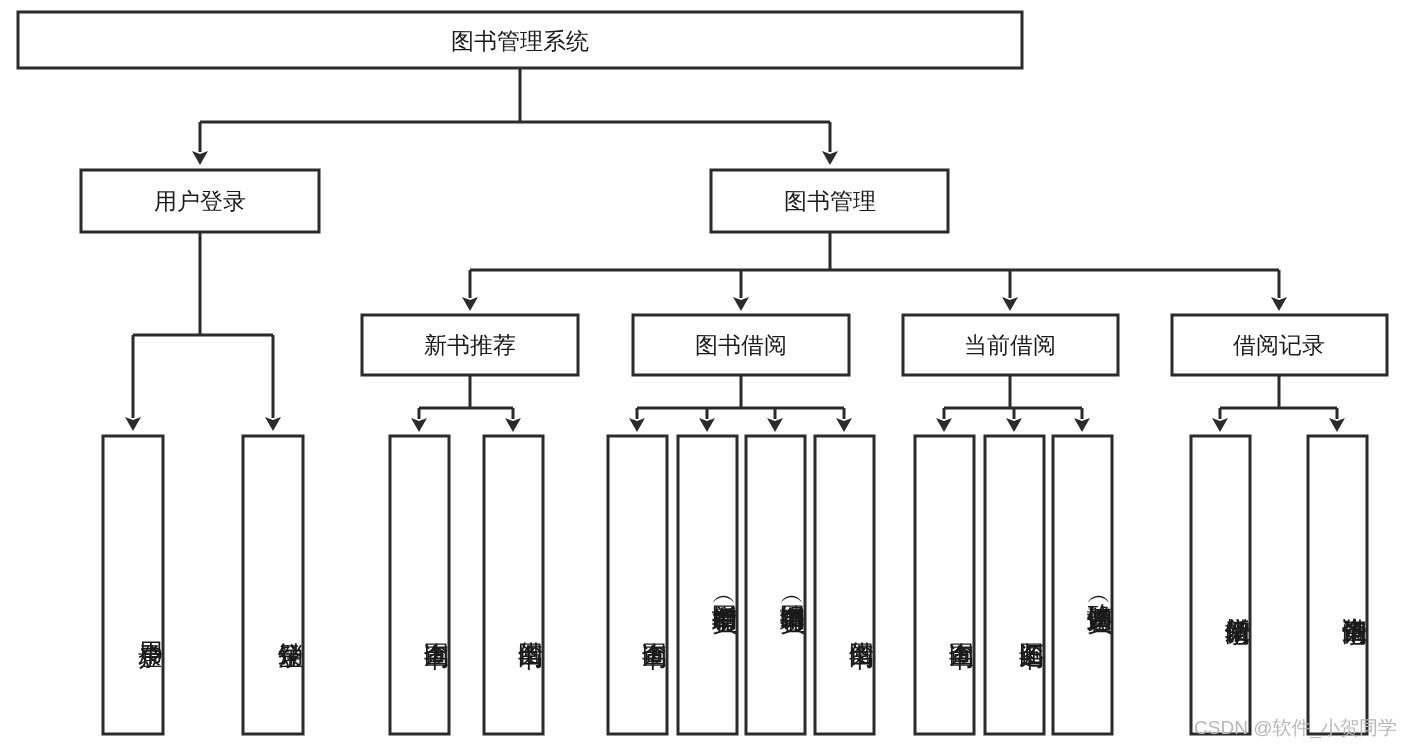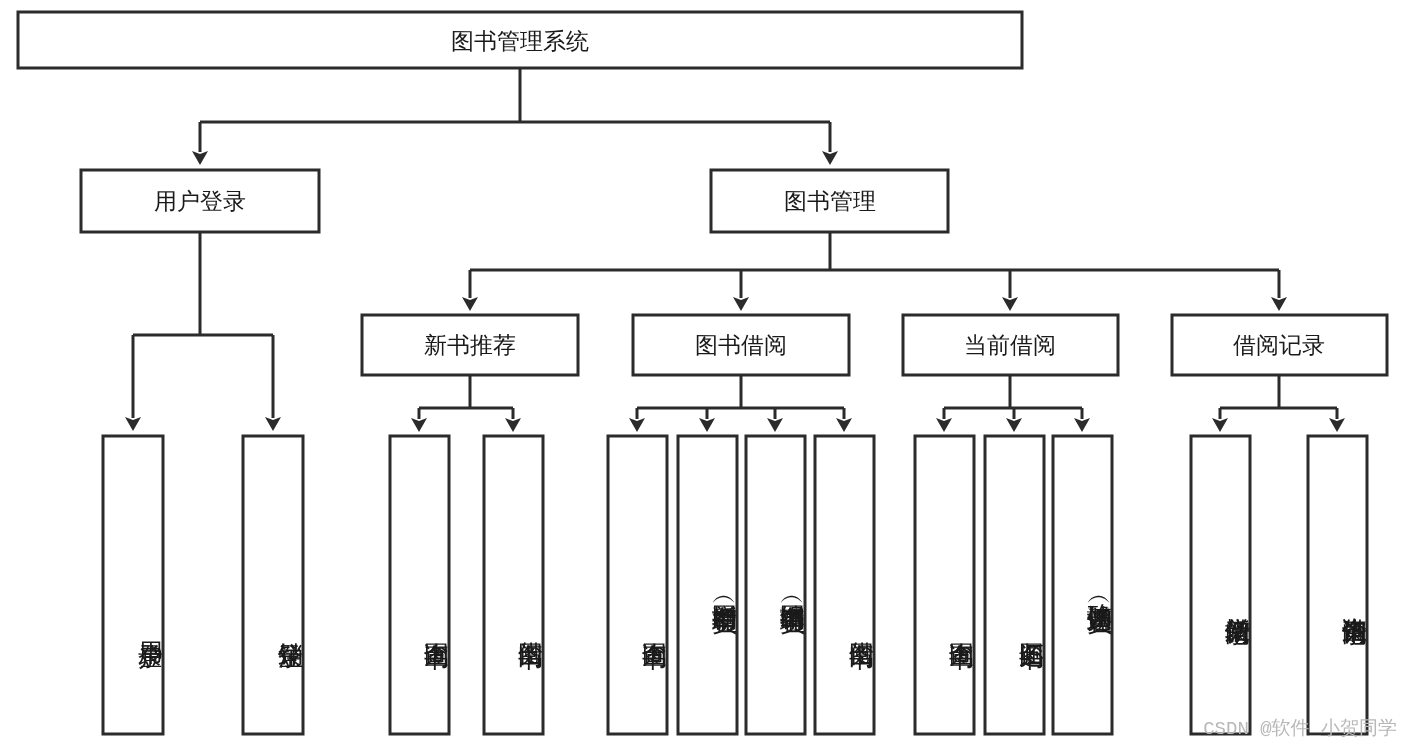--- a/index.html
+++ b/index.html
@@ -60,21 +60,21 @@
     white-space: nowrap;
     display: flex;
     align-items: flex-start;
     justify-content: center;
     pointer-events: none;
   }
   .watermark {
     position: absolute;
     right: 8px;
     bottom: 6px;
-    font-family: Liberation Mono, monospace;
+    font-family: Liberation Sans, sans-serif;
     font-size: 19px;
     color: #b8b8b8;
     white-space: nowrap;
   }
 </style>
 </head>
 <body>
 
 <div id="diagram-root">
 

